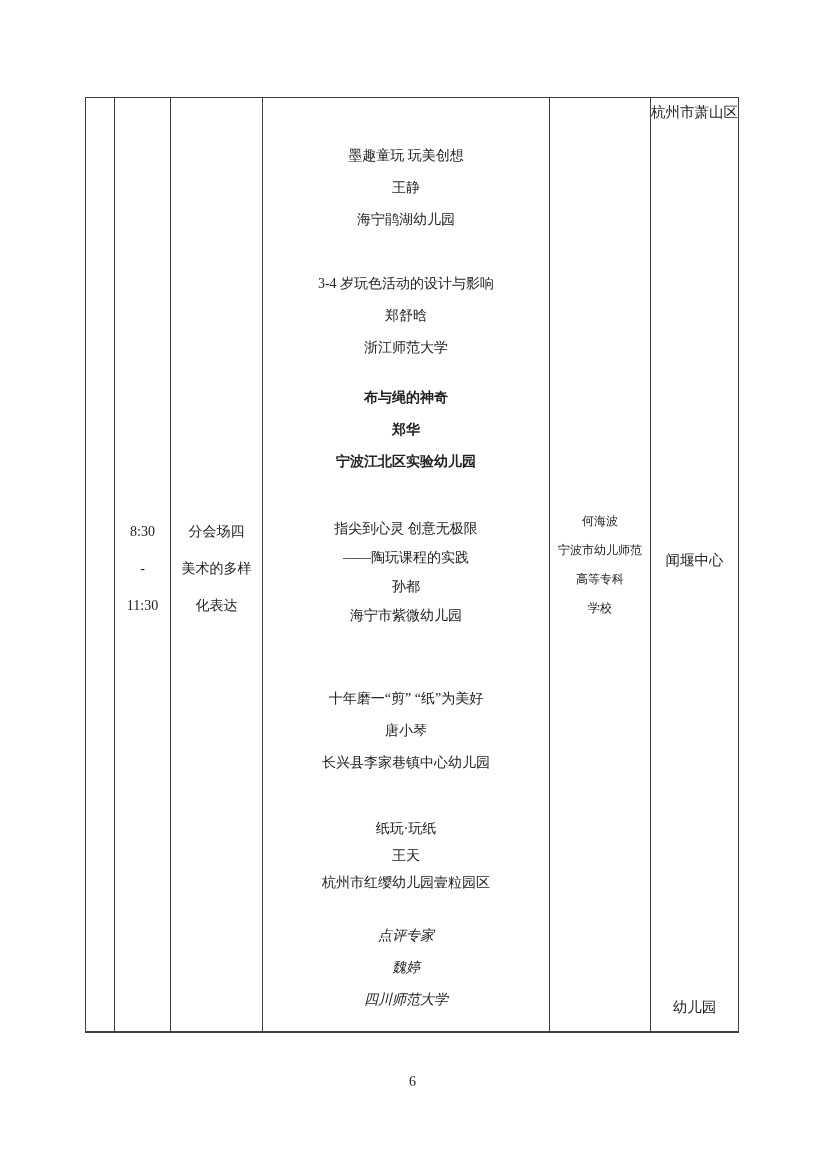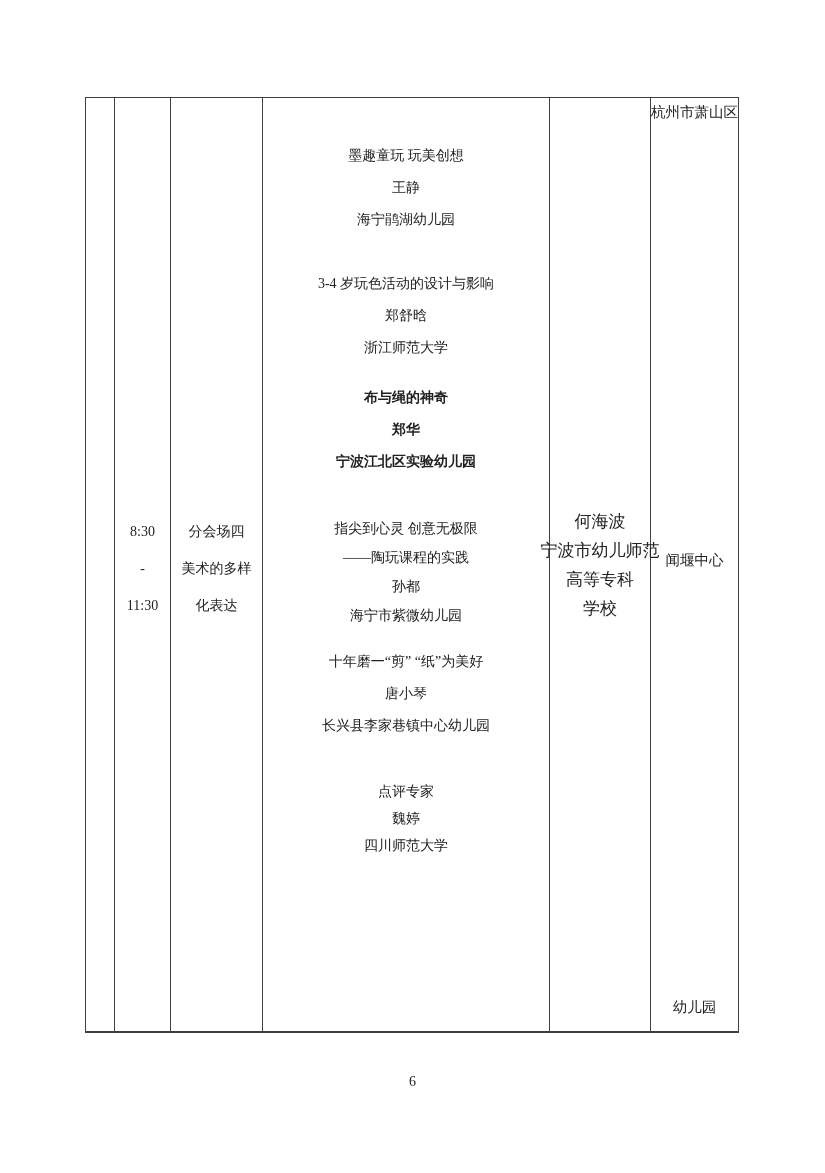--- a/index.html
+++ b/index.html
@@ -55,43 +55,43 @@
   }
   .col-content {
     width: 287px;
     padding-top: 42px;
     line-height: 32px;
   }
   .col-host {
     width: 101px;
     justify-content: center;
     line-height: 29px;
-    font-size: 17px;
+    font-size: 12px;
   }
   .col-venue {
     flex: 1;
     justify-content: space-between;
     line-height: 28px;
     padding-bottom: 10px;
     font-size: 14.5px;
   }
 
   .line {
     white-space: nowrap;
     text-align: center;
     flex: 0 0 auto;
   }
 
   .block { text-align: center; }
   .block:nth-of-type(2) { margin-top: 32px; }
   .block:nth-of-type(3) { margin-top: 18px; font-weight: bold; }
   .block:nth-of-type(4) { margin-top: 36px; line-height: 29px; }
-  .block:nth-of-type(5) { margin-top: 16px; }
+  .block:nth-of-type(5) { margin-top: 53px; }
   .block:nth-of-type(6) { margin-top: 36px; line-height: 27px; }
-  .block:nth-of-type(7) { margin-top: 40px; }
+  .block:nth-of-type(7) { margin-top: 24px; font-style: italic; }
 
   .page-footer {
     position: absolute;
     left: 0;
     right: 0;
     top: 1073px;
     text-align: center;
     font-size: 14px;
     line-height: 17px;
     color: #222222;
@@ -138,20 +138,25 @@
           <div class="line">——陶玩课程的实践</div>
           <div class="line">孙都</div>
           <div class="line">海宁市紫微幼儿园</div>
         </div>
         <div class="block">
           <div class="line">十年磨一“剪” “纸”为美好</div>
           <div class="line">唐小琴</div>
           <div class="line">长兴县李家巷镇中心幼儿园</div>
         </div>
         <div class="block">
+          <div class="line">纸玩·玩纸</div>
+          <div class="line">王天</div>
+          <div class="line">杭州市红缨幼儿园壹粒园区</div>
+        </div>
+        <div class="block">
           <div class="line">点评专家</div>
           <div class="line">魏婷</div>
           <div class="line">四川师范大学</div>
         </div>
       </div>
 
     <div class="col col-host">
         <div class="line">何海波</div>
         <div class="line">宁波市幼儿师范</div>
         <div class="line">高等专科</div>

